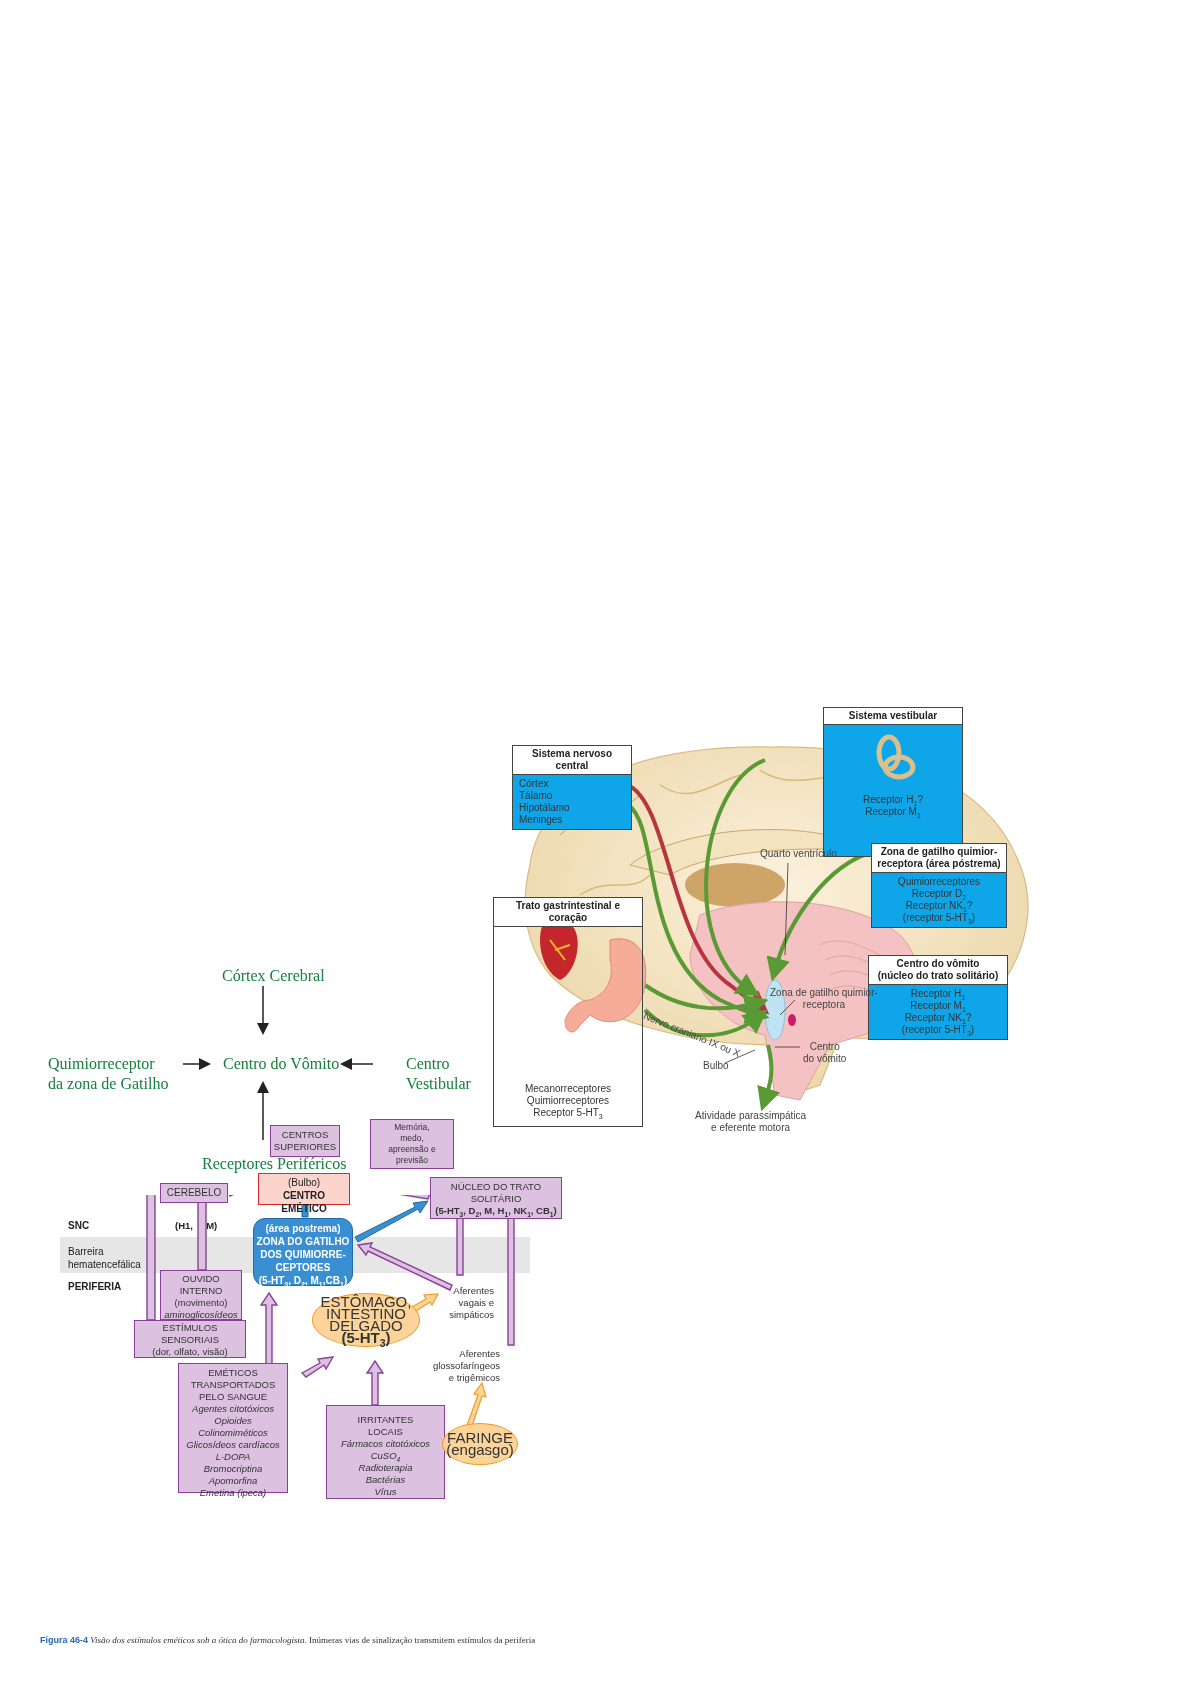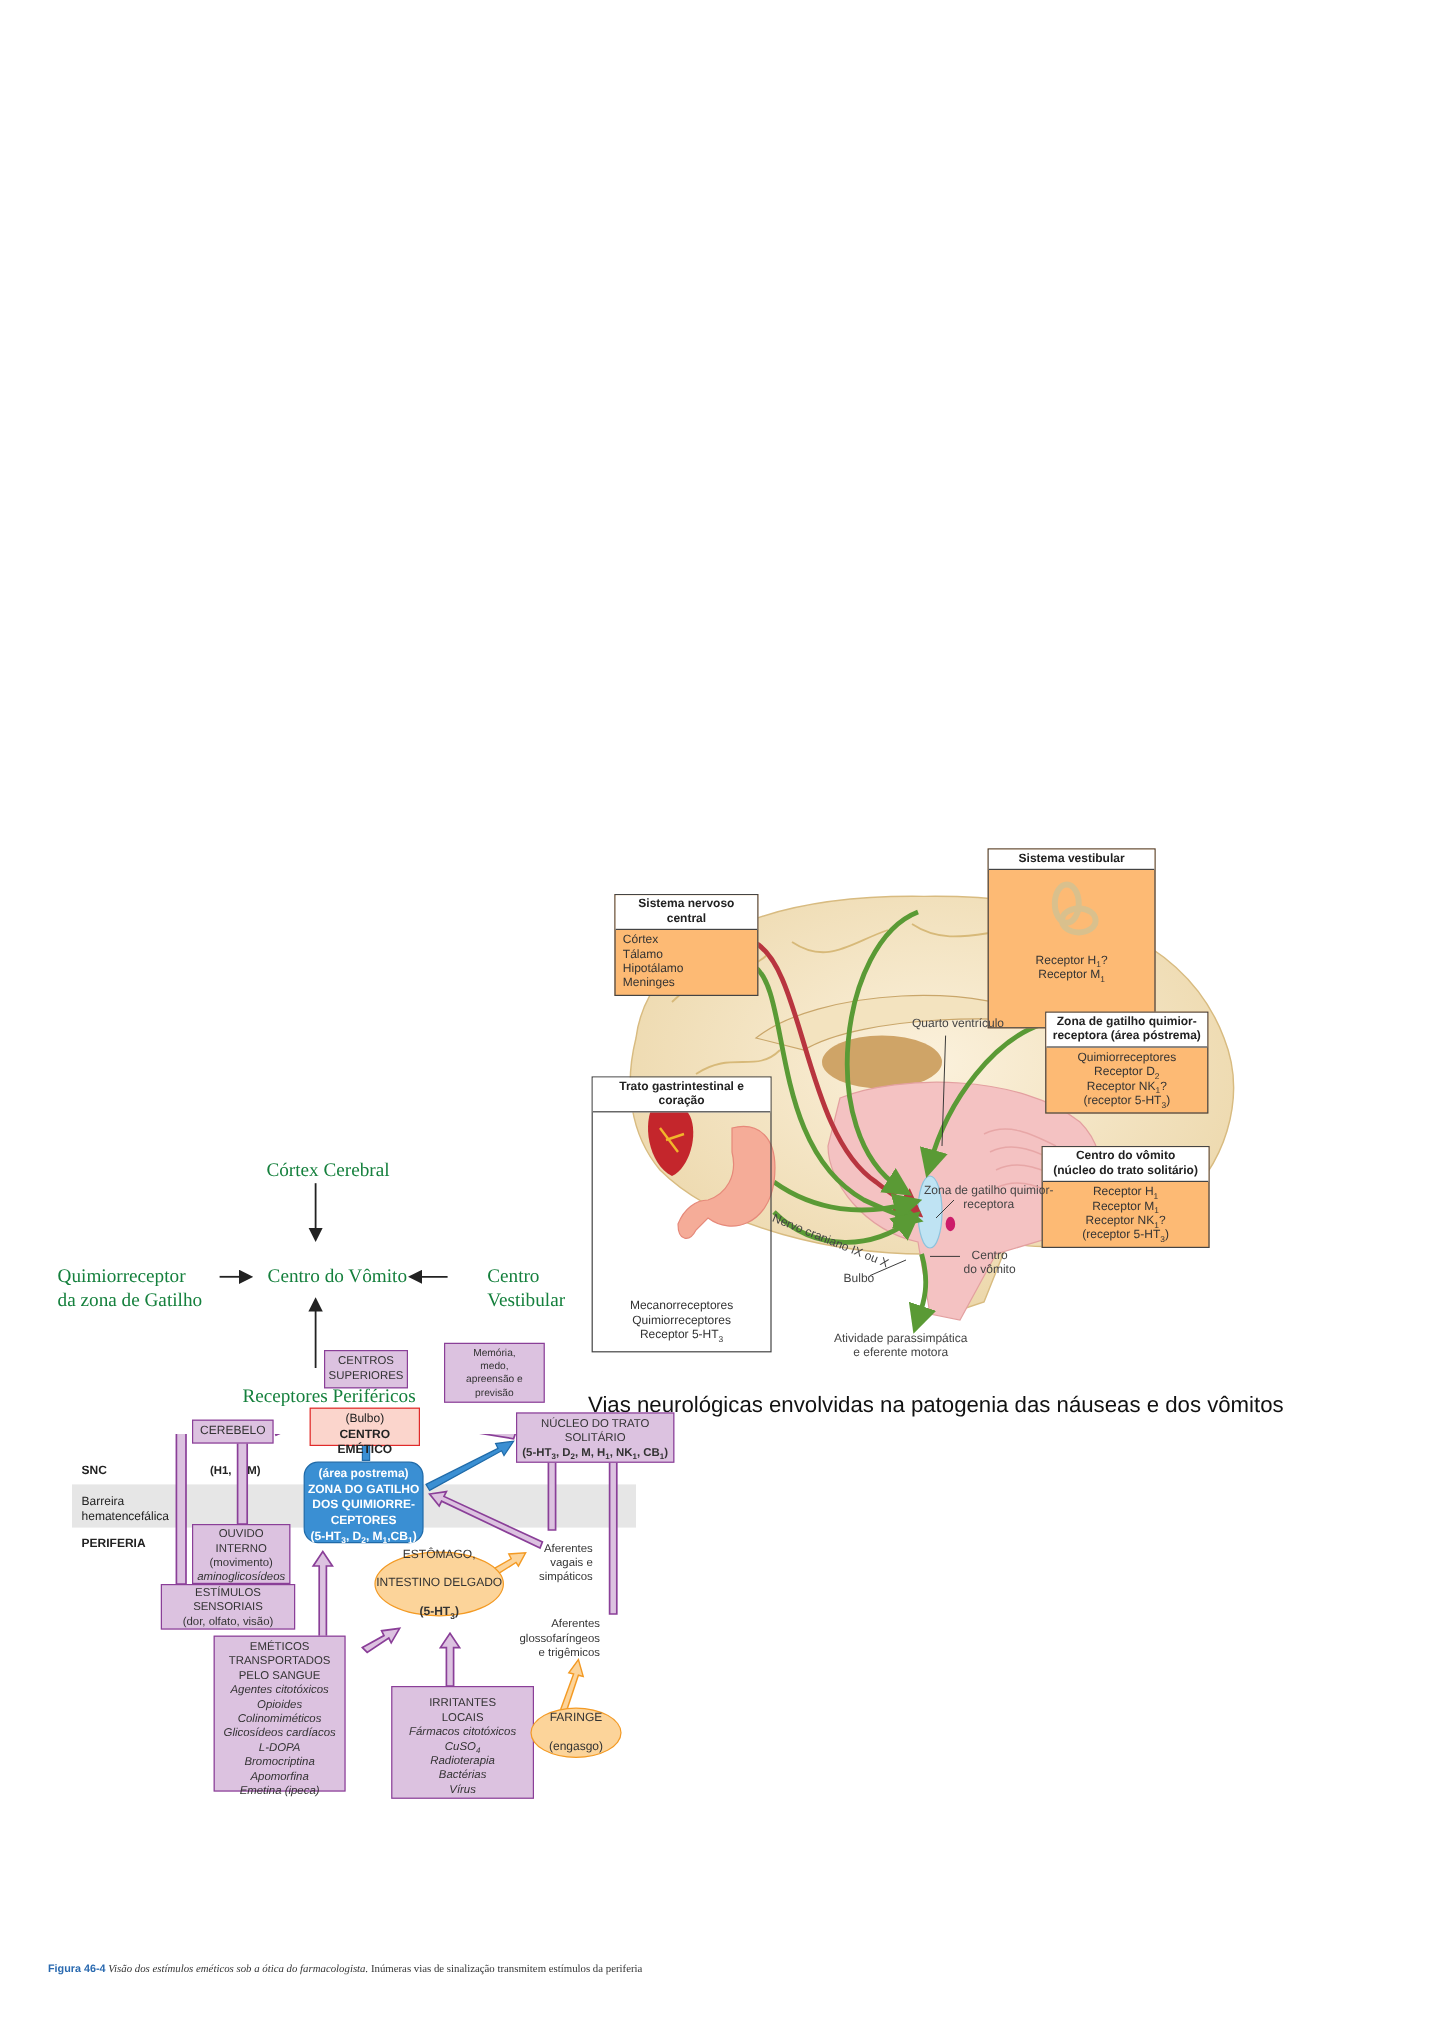--- a/index.html
+++ b/index.html
@@ -7,34 +7,34 @@
   .abs { position: absolute; }
 
   
   #simple-diagram { position: absolute; left: 40px; top: 960px; width: 460px; height: 230px; }
   .serif { font-family: "Liberation Serif", "DejaVu Serif", serif; font-size: 16px; color: #15803d; line-height: 20px; }
   #simple-diagram svg { position: absolute; left: 0; top: 0; }
 
   
   #brain-figure { position: absolute; left: 520px; top: 745px; width: 580px; height: 440px; }
   #brain-figure svg.bg { position: absolute; left: 0; top: 0; }
-  .lbox { position: absolute; background: #fdba74; border: 1.5px solid #444; font-size: 10px; color: #333; }
+  .lbox { position: absolute; background: #0ea5e9; border: 1.5px solid #444; font-size: 10px; color: #333; }
   .lbox .hd { font-weight: bold; color: #222; border-bottom: 1.5px solid #444; padding: 2px 3px; text-align: center; line-height: 12px; background: #fff; }
   .lbox .bd { padding: 3px 6px; line-height: 12px; }
   .lbox .bd.center { text-align: center; }
   .smlabel { position: absolute; font-size: 10px; color: #444; line-height: 12px; }
   #brain-caption { position: absolute; left: -30px; top: 415px; font-size: 18.5px; color: #111; white-space: nowrap; }
 
   
   #pharma-figure { position: absolute; left: 50px; top: 1195px; width: 590px; height: 460px; }
   #pharma-figure svg { position: absolute; left: 0; top: 0; }
   .pbox { position: absolute; background: #dcc2e0; border: 1.5px solid #8a3f98; font-size: 9.5px; color: #333; text-align: center; line-height: 12px; box-sizing: border-box; }
   .redbox { position: absolute; background: #fbd5cc; border: 1.5px solid #e02a2a; font-size: 10px; text-align: center; line-height: 13px; color: #222; box-sizing: border-box; }
   .bluebox { position: absolute; background: #3a8fd3; border: 1.5px solid #1f6aa8; border-radius: 12px; color: #fff; font-weight: bold; font-size: 10px; text-align: center; line-height: 13px; box-sizing: border-box; }
-  .ellipse { position: absolute; background: #fcd49a; border: 1.5px solid #f39a24; border-radius: 50%; font-size: 10px; text-align: center; line-height: 12px; color: #333; box-sizing: border-box; display: flex; flex-direction: column; justify-content: center; gap: 12px; }
+  .ellipse { position: absolute; background: #fcd49a; border: 1.5px solid #f39a24; border-radius: 50%; font-size: 15px; text-align: center; line-height: 12px; color: #333; box-sizing: border-box; display: flex; flex-direction: column; justify-content: center; }
   .zone-label { position: absolute; font-size: 10px; color: #222; line-height: 13px; }
   .aff-label { position: absolute; font-size: 9.5px; color: #333; text-align: right; line-height: 12px; }
   #pharma-caption { position: absolute; left: -10px; top: 440px; font-size: 9px; color: #333; white-space: nowrap; font-family: "Liberation Serif", serif; }
   #pharma-caption .fig { color: #2a6ab0; font-family: "Liberation Sans", sans-serif; font-weight: bold; }
   #pharma-caption .it { font-style: italic; color: #333; }
   sub { font-size: 70%; line-height: 0; }
 </style>
 </head>
 <body>
 
@@ -179,21 +179,20 @@
     <div>Centro</div>
     <div>do vômito</div>
   </div>
   <div class="smlabel" style="left:126px;top:265px;transform:rotate(22deg);transform-origin:left top;white-space:nowrap;">Nervo craniano IX ou X</div>
   <div class="smlabel" style="left:183px;top:315px;">Bulbo</div>
   <div class="smlabel" style="left:175px;top:365px;text-align:center;">
     <div>Atividade parassimpática</div>
     <div>e eferente motora</div>
   </div>
 
-  <div id="brain-caption">Vias neurológicas envolvidas na patogenia das náuseas e dos vômitos</div>
 </div>
 
 <div id="pharma-figure">
   <svg width="590" height="440">
 
     <rect x="10" y="42" width="470" height="36" fill="#e6e6e6"></rect>
 
     <g fill="#dcc2e0" stroke="#8a3f98" stroke-width="1.4">
 
       <path d="M97,125 L97,-58 L220,-58 L220,-62 L230,-54 L220,-46 L220,-50 L105,-50 L105,125 Z"></path>

